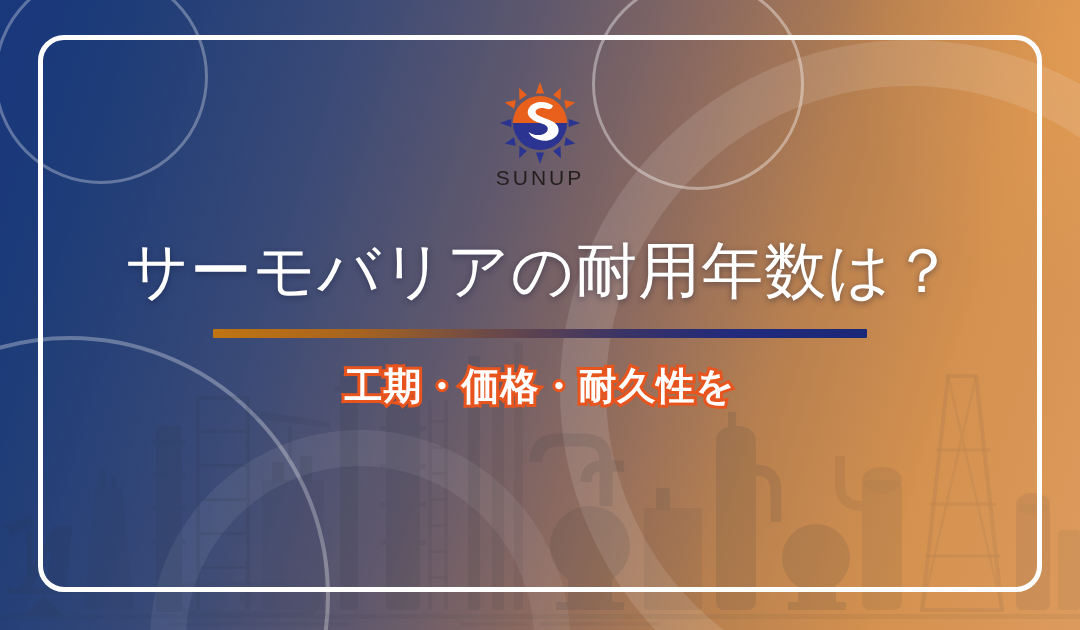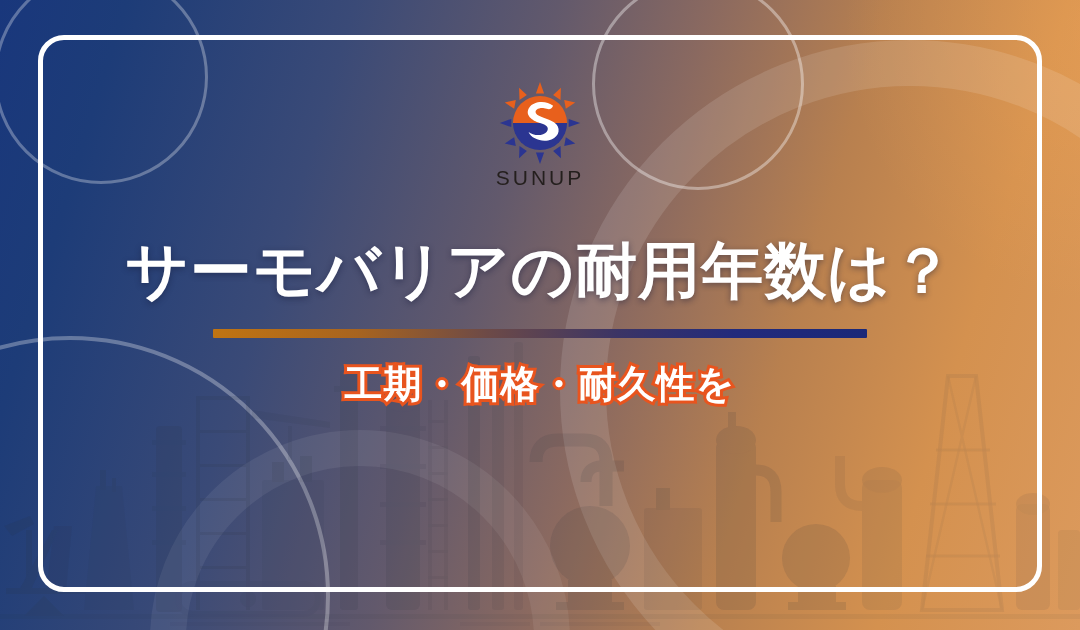--- a/index.html
+++ b/index.html
@@ -88,21 +88,21 @@
     letter-spacing:3px;
     font-weight:400;
     color:#241f1d;
     font-family:"Liberation Sans", sans-serif;
   }
 
   
   #headline{
     margin-top:48px;
     font-size:62px;
-    font-weight:bold;
+    font-weight:normal;
     color:#ffffff;
     letter-spacing:1px;
     line-height:1.08;
     text-shadow:0 2px 6px rgba(20,25,55,0.45);
     white-space:nowrap;
   }
 
   
   #divider{
     margin-top:24px;
@@ -116,21 +116,20 @@
     margin-top:22px;
     text-align:right;
     font-size:38px;
     font-weight:bold;
     line-height:1.42;
     color:#ffffff;
     letter-spacing:1px;
     -webkit-text-stroke:6px #e8541e;
     paint-order:stroke fill;
     white-space:nowrap;
-    font-family:Liberation Mono, monospace;
   }
   #subhead .line{ display:block; }
 </style>
 </head>
 <body>
 
 <div id="banner">
 
   <div class="deco glow-tr"></div>
   <div class="deco ring-big"></div>

